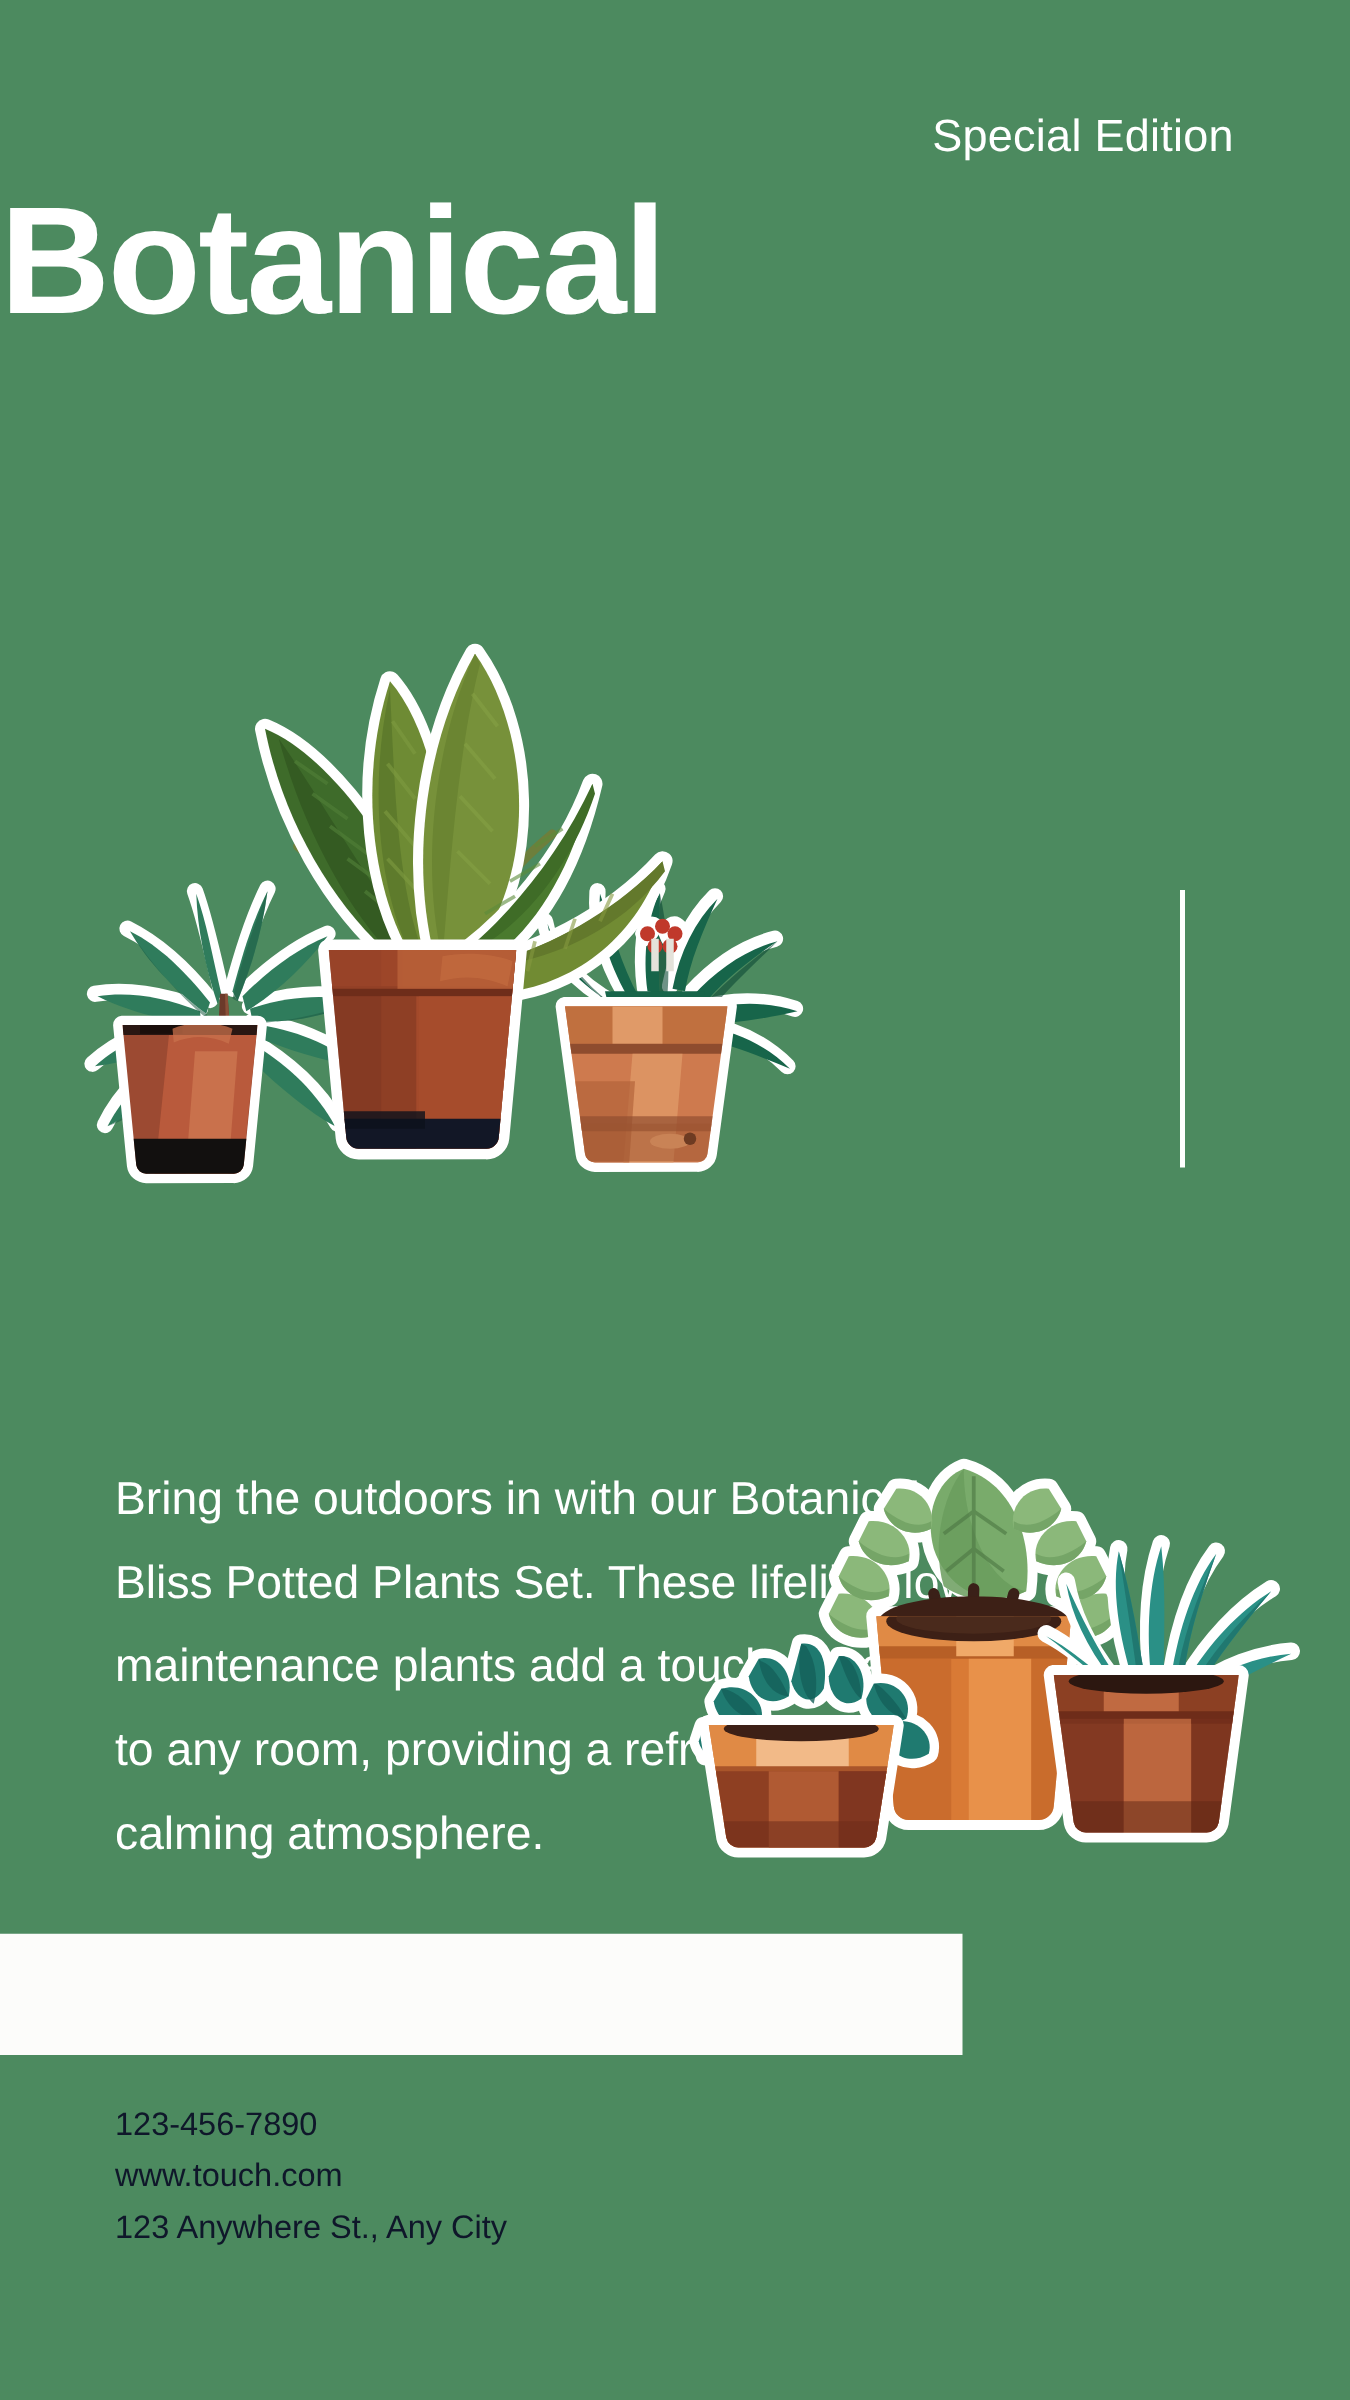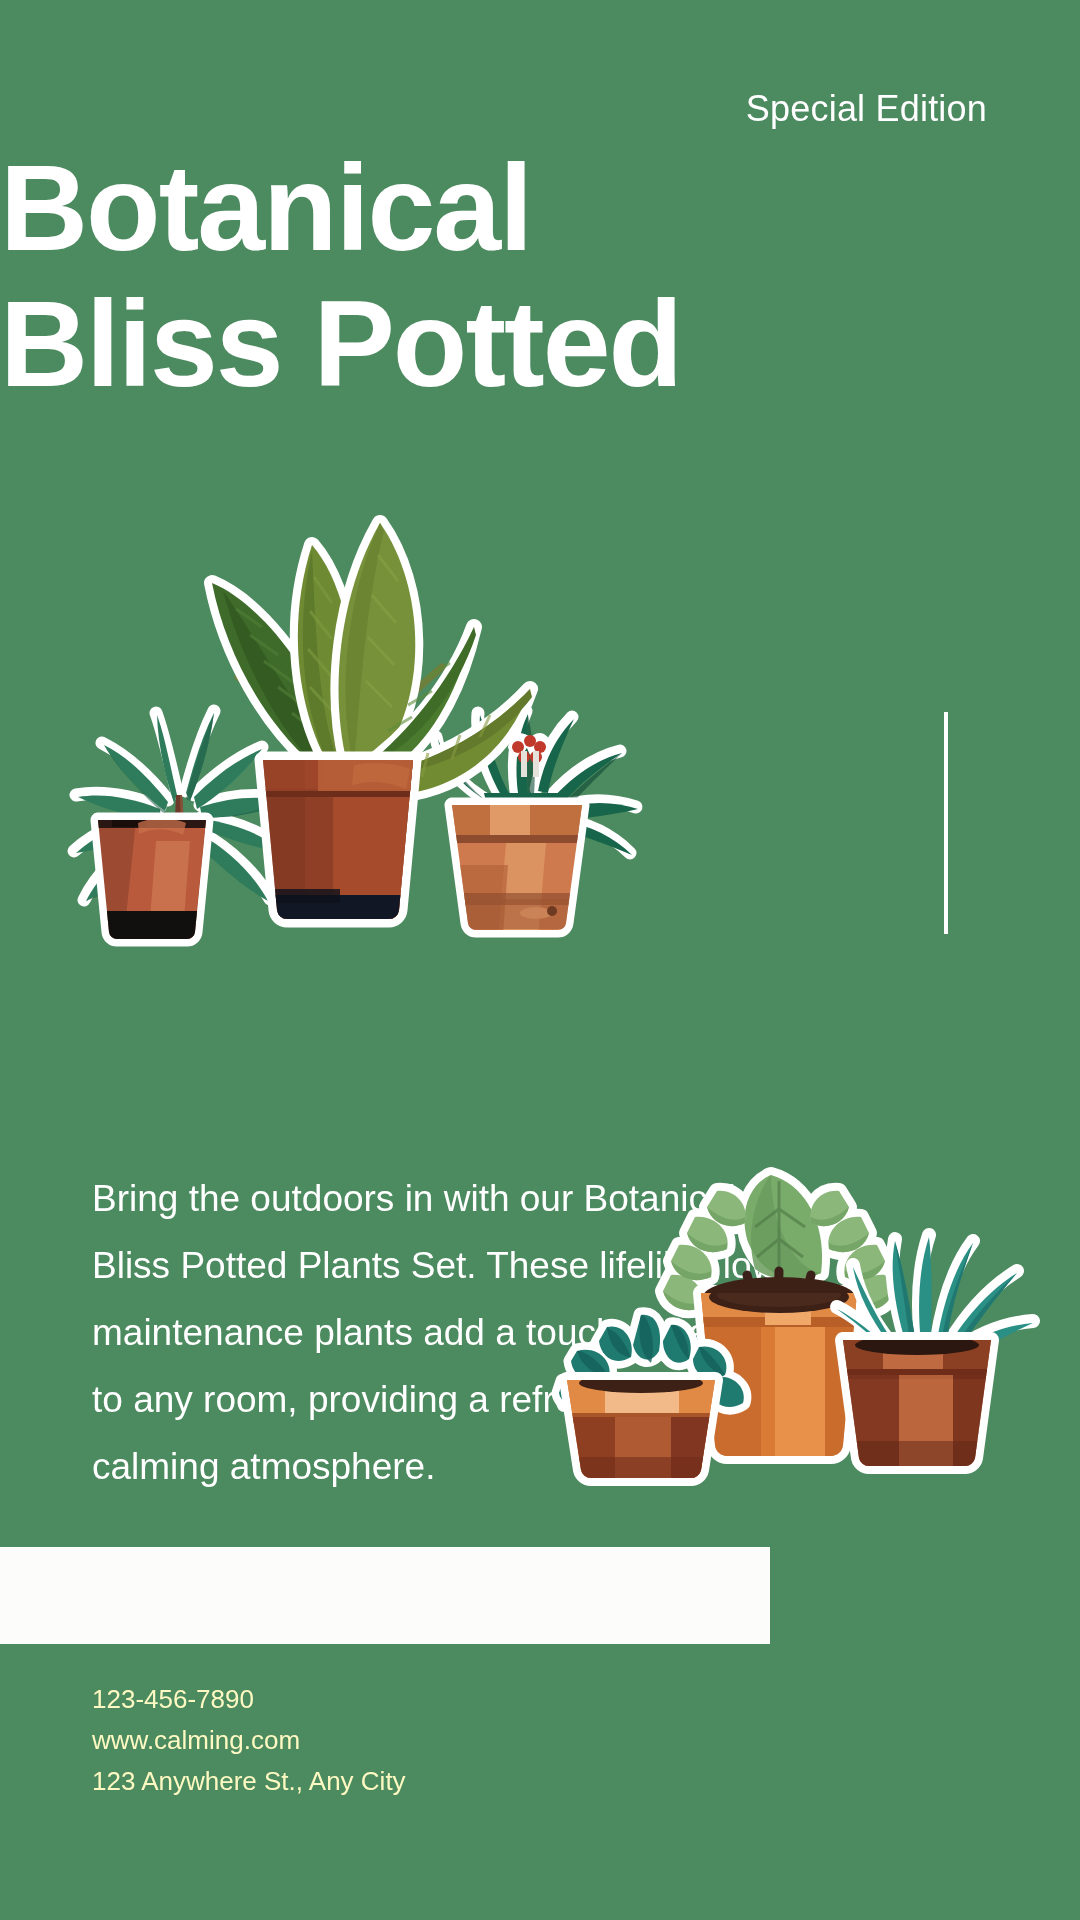--- a/index.html
+++ b/index.html
@@ -95,21 +95,21 @@
   }
 
   
   .footer {
     position: absolute;
     left: 92px;
     top: 1679px;
     z-index: 9;
   }
   .footer-line {
-    color: #fef9c3;
+    color: #0f172a;
     font-family: "Liberation Sans", sans-serif;
     font-size: 26px;
     line-height: 41px;
     font-weight: 400;
     white-space: nowrap;
   }
 
   
   .art-main {
     position: absolute;
@@ -131,21 +131,20 @@
 </style>
 </head>
 <body>
 
 <div id="poster">
 
   <div class="eyebrow">Special Edition</div>
 
   <div class="headline">
     <span class="hl-line">Botanical</span>
-    <span class="hl-line">Bliss Potted</span>
   </div>
 
   <div class="art-main">
     <svg viewBox="0 0 600 565" xmlns="http://www.w3.org/2000/svg">
       <defs>
         <clipPath id="clipPotBig">
           <path d="M203 365 h150 l-14 150 a10 10 0 0 1 -10 9 h-102 a10 10 0 0 1 -10 -9 Z"></path>
         </clipPath>
         <clipPath id="clipPotSmallL">
           <path d="M38 425 h108 l-11 112 a8 8 0 0 1 -8 7 h-70 a8 8 0 0 1 -8 -7 Z"></path>
@@ -504,17 +503,17 @@
           <path d="M498 210 h38 v96 h-38 Z" fill="#74301C" opacity="0.8"></path>
           <path d="M388 276 h148 v30 h-148 Z" fill="#5E2514" opacity="0.5"></path>
           <ellipse cx="462" cy="180" rx="62" ry="10" fill="#2C1710"></ellipse>
         </g>
       </g>
     </svg>
   </div>
 
   <div class="footer">
     <div class="footer-line">123-456-7890</div>
-    <div class="footer-line">www.calming.com</div>
+    <div class="footer-line">www.touch.com</div>
     <div class="footer-line">123 Anywhere St., Any City</div>
   </div>
 
 </div>
 
 </body></html>

